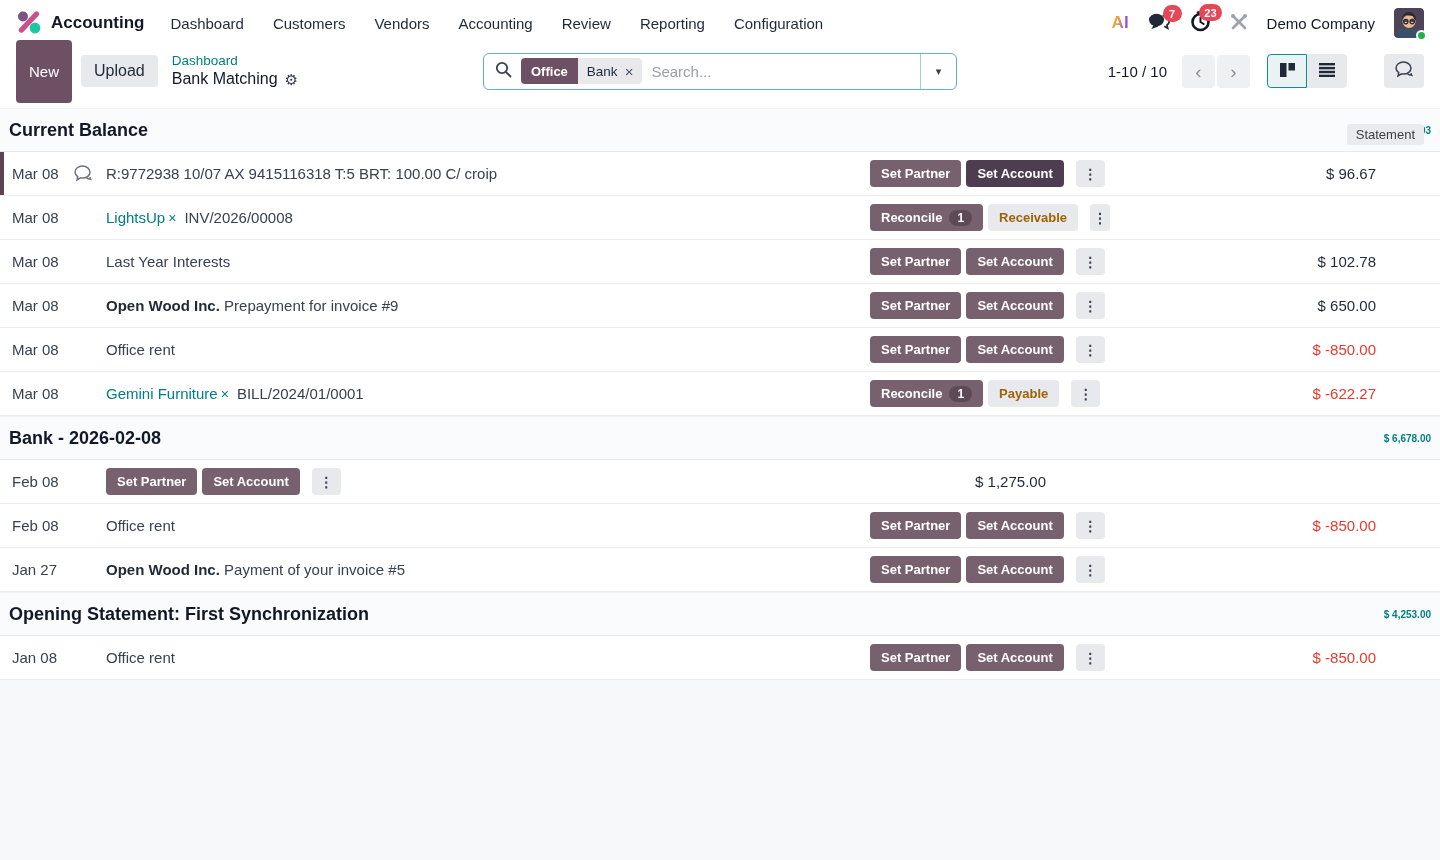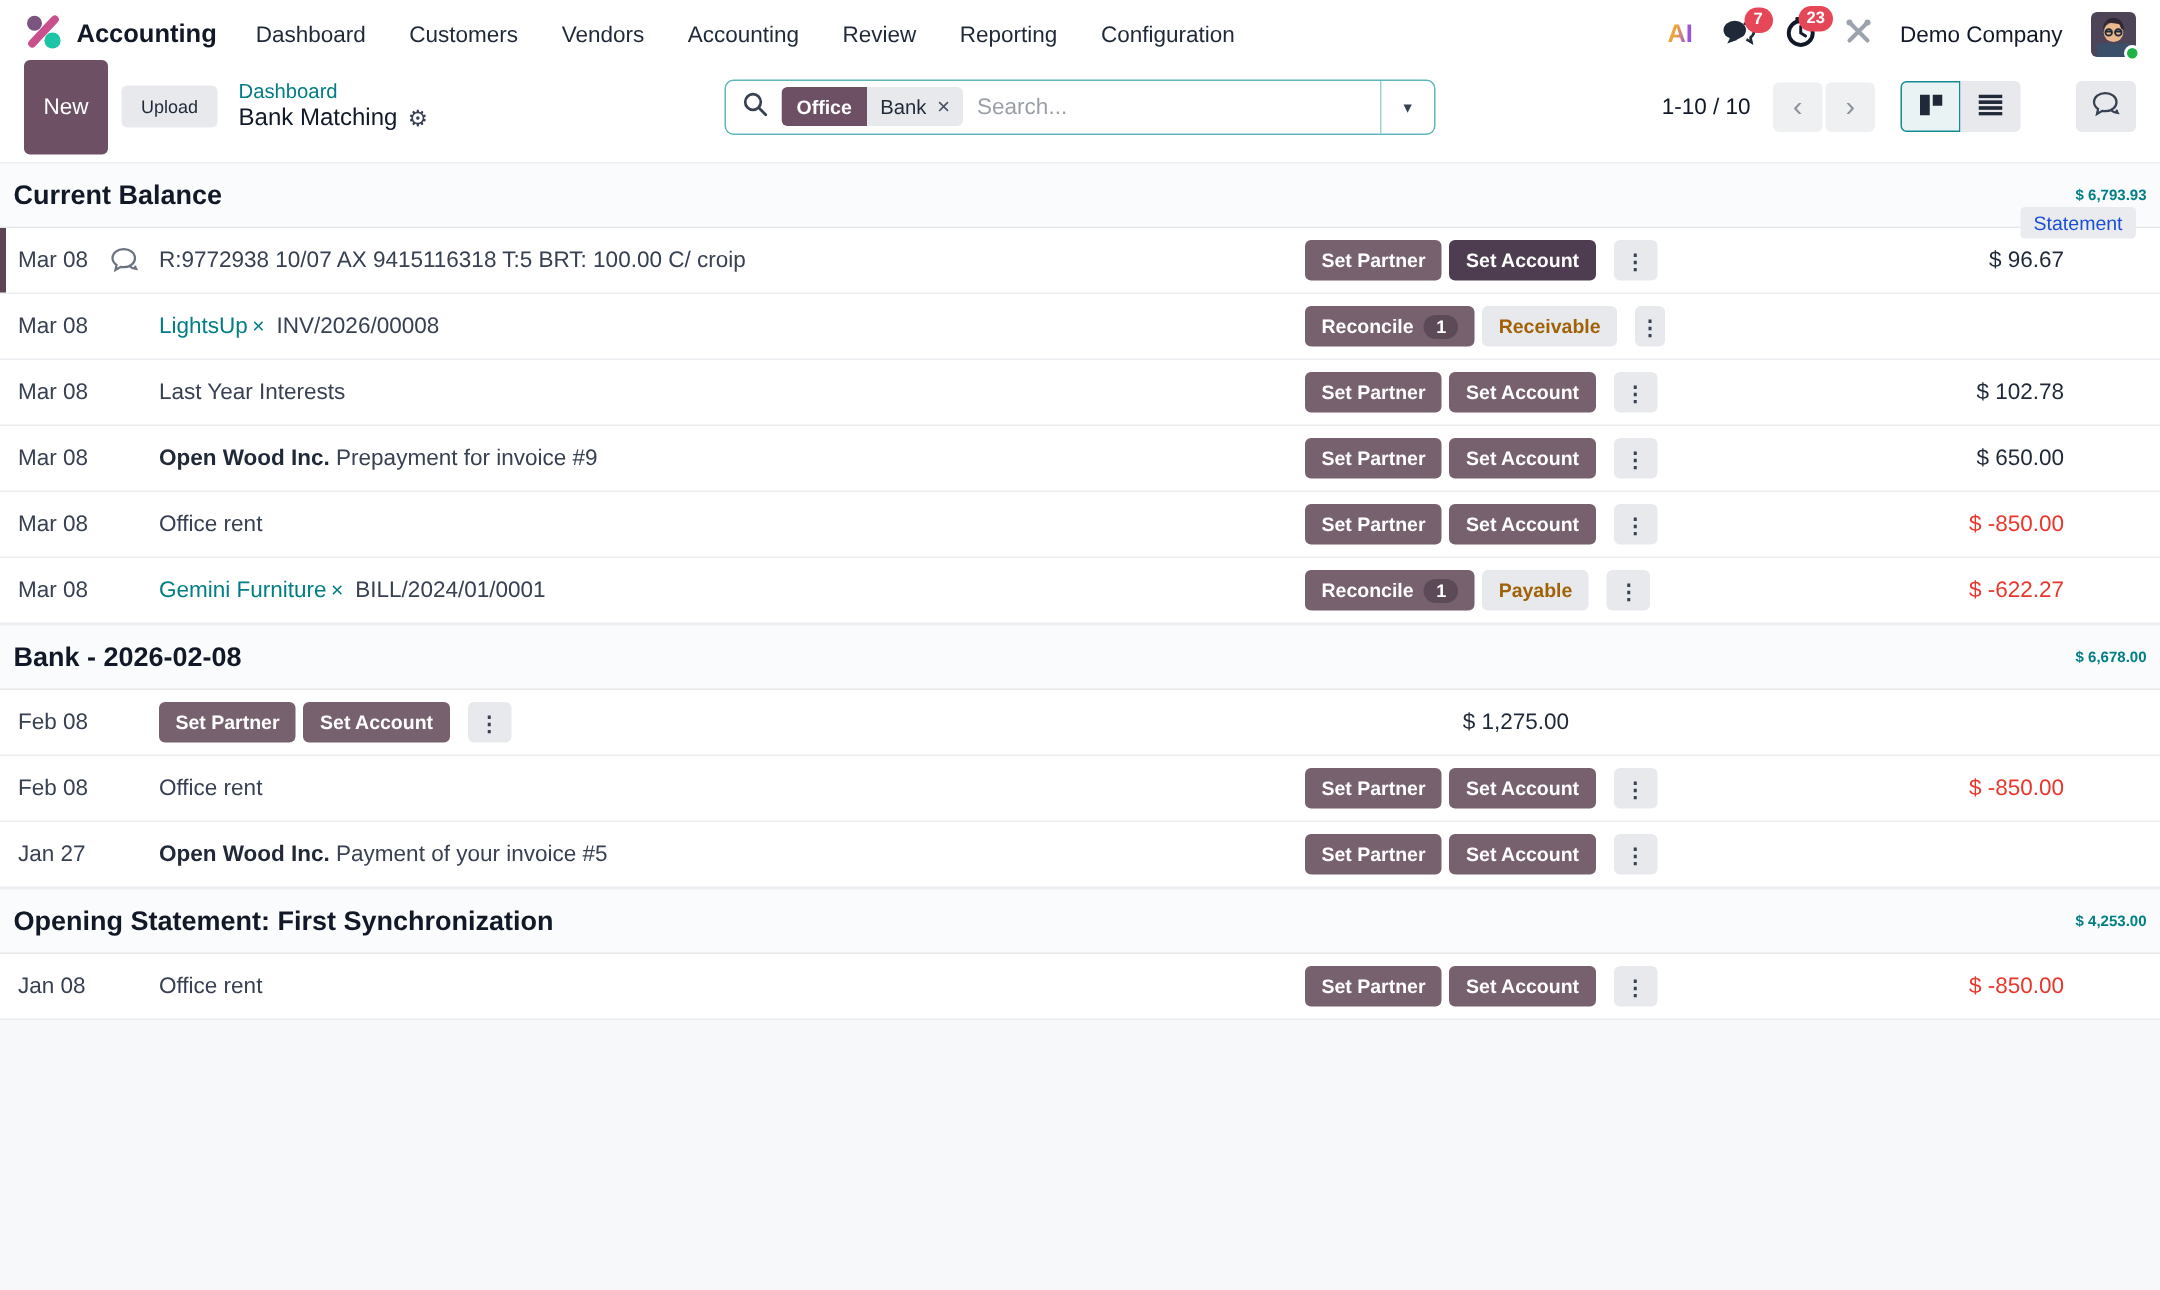--- a/index.html
+++ b/index.html
@@ -31,21 +31,21 @@
   }
   .company-name { font-size:15px; color:#111827; }
   .avatar-wrap { position:relative; width:30px; height:30px; }
   .avatar-wrap svg { border-radius:4px; display:block; }
   .presence-dot { position:absolute; right:-3px; bottom:-3px; width:11px; height:11px;
     background:#21b245; border:2px solid #fff; border-radius:50%; }
 
   
   .control-bar { height:50px; background:#fff; display:flex; align-items:center; padding:0 16px; position:relative; }
   .btn-new { background:#6e5065; color:#fff; font-size:15px; font-weight:500; padding:23px 13px; border-radius:4px; }
-  .btn-upload { background:#e7e9ed; color:#1f2937; font-size:12px; font-weight:500; padding:7px 13px; border-radius:4px; margin-left:9px; }
+  .btn-upload { background:#e7e9ed; color:#1f2937; font-size:16px; font-weight:500; padding:7px 13px; border-radius:4px; margin-left:9px; }
   .breadcrumb { margin-left:14px; line-height:1.25; }
   .bc-parent { font-size:13.5px; color:#017e84; cursor:pointer; display:block; }
   .bc-current { font-size:16px; color:#111827; display:flex; align-items:center; gap:7px; }
   .gear { font-size:15px; color:#374151; cursor:pointer; line-height:1; }
 
   .search-bar {
     position:absolute; left:50%; transform:translateX(-50%);
     width:474px; height:37px; background:#fff;
     border:1px solid #5fb6bb; border-radius:6px;
     display:flex; align-items:center;
@@ -73,22 +73,22 @@
   
   .content-spacer { height:12px; background:#fff; }
   .group { position:relative; background:#fff; }
   .group-header {
     height:44px; background:#fafbfc; display:flex; align-items:center; justify-content:space-between;
     padding:0 9px; border-top:1px solid #eef0f2; border-bottom:1px solid #e6e9ec;
   }
   .g-title { font-size:18px; font-weight:700; color:#111827; }
   .g-amount { font-size:10px; font-weight:600; color:#017e84; }
   .stmt-badge {
-    position:absolute; right:16px; top:30px; z-index:3;
-    background:#e9ebef; color:#1d4ed8; font-size:13px; padding:3px 9px; border-radius:3px;
+    position:absolute; right:16px; top:16px; z-index:3;
+    background:#e9ebef; color:#404040; font-size:13px; padding:3px 9px; border-radius:3px;
   }
 
   .line {
     position:relative; height:44px; background:#fff; border-bottom:1px solid #ebedf0;
     display:grid; grid-template-columns:106px 764px 240px 1fr; align-items:center;
   }
   .line.striped::before { content:""; position:absolute; left:0; top:0; bottom:0; width:4px; background:#5d4455; }
   .c-date { padding-left:12px; color:#374151; }
   .row-chat-icon { position:absolute; left:74px; top:13px; cursor:pointer; }
   .c-label { overflow:hidden; white-space:nowrap; }

